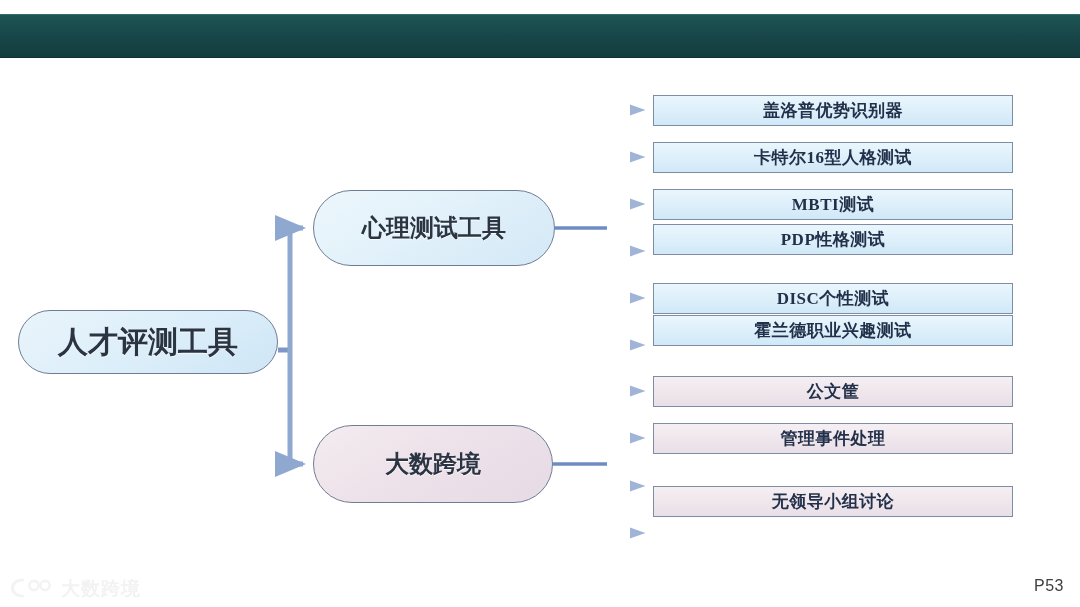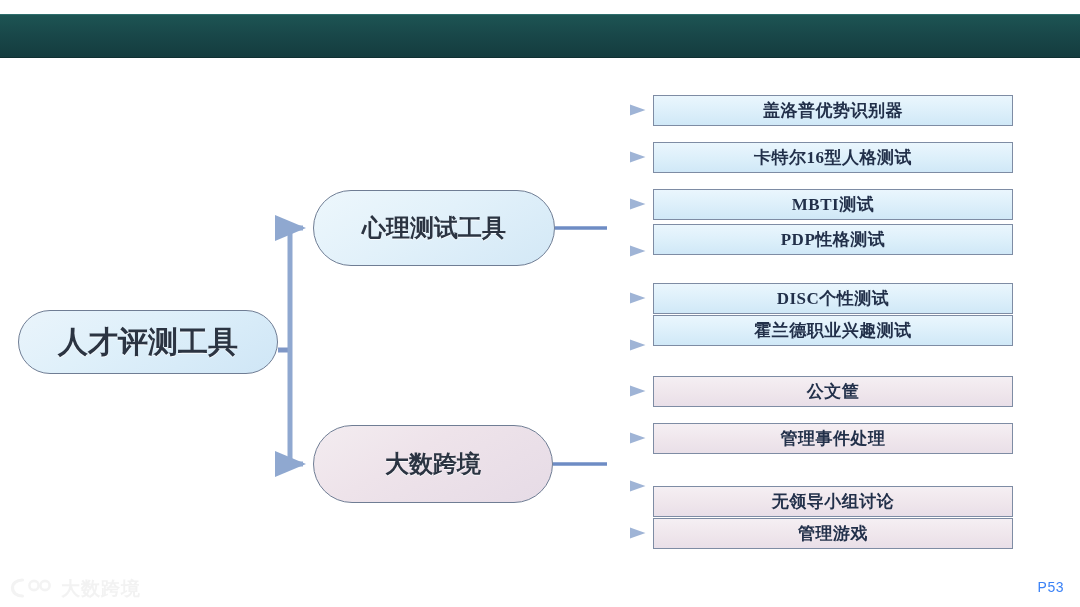--- a/index.html
+++ b/index.html
@@ -145,22 +145,22 @@
     font-size: 19px;
     color: #e6e6e6;
     letter-spacing: 1px;
     line-height: 1;
   }
   .page-number {
     position: absolute;
     right: 16px;
     bottom: 12px;
     font-family: "Liberation Sans", "DejaVu Sans", sans-serif;
-    font-size: 14px;
-    color: #3b82f6;
+    font-size: 16px;
+    color: #404040;
     letter-spacing: 0.5px;
   }
 </style>
 </head>
 <body>
 
 <div class="slide">
 
   <div class="title-banner">
     <div class="title-text">通过人才评测工具增强自我认知</div>
@@ -247,23 +247,20 @@
 
     <div class="leaf leaf-pink" style="top:376px">
       <span>公文筐</span>
     </div>
     <div class="leaf leaf-pink" style="top:423px">
       <span>管理事件处理</span>
     </div>
     <div class="leaf leaf-pink" style="top:486px">
       <span>无领导小组讨论</span>
     </div>
-    <div class="leaf leaf-pink" style="top:518px">
-      <span>管理游戏</span>
-    </div>
 
   </div>
 
   <div class="watermark">
     <svg class="watermark-mark" width="44" height="22" viewBox="0 0 44 22" xmlns="http://www.w3.org/2000/svg">
       <path d="M12.5,3 C6.5,3 2.5,6.5 2.5,11 C2.5,15.5 6.5,19 12.5,19" fill="none" stroke="#e8e8e8" stroke-width="3.2" stroke-linecap="round"></path>
       <circle cx="24" cy="8.5" r="4.6" fill="none" stroke="#e8e8e8" stroke-width="2.6"></circle>
       <circle cx="35" cy="8.5" r="4.6" fill="none" stroke="#e8e8e8" stroke-width="2.6"></circle>
     </svg>
     <span class="watermark-text">大数跨境</span>

